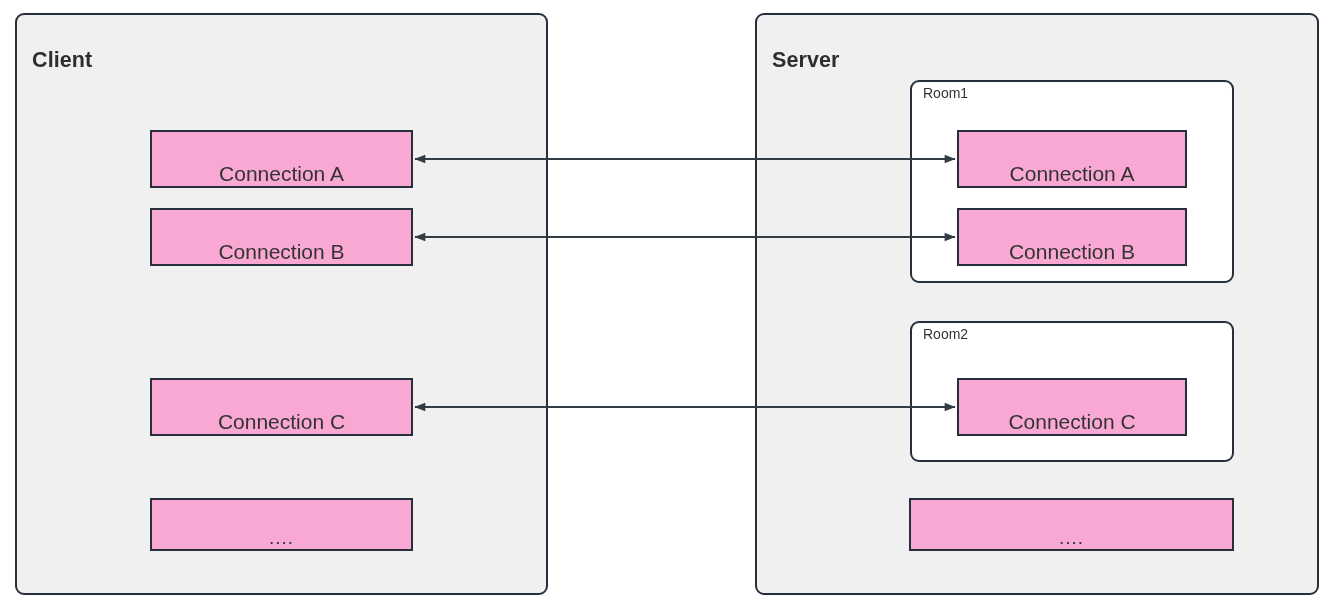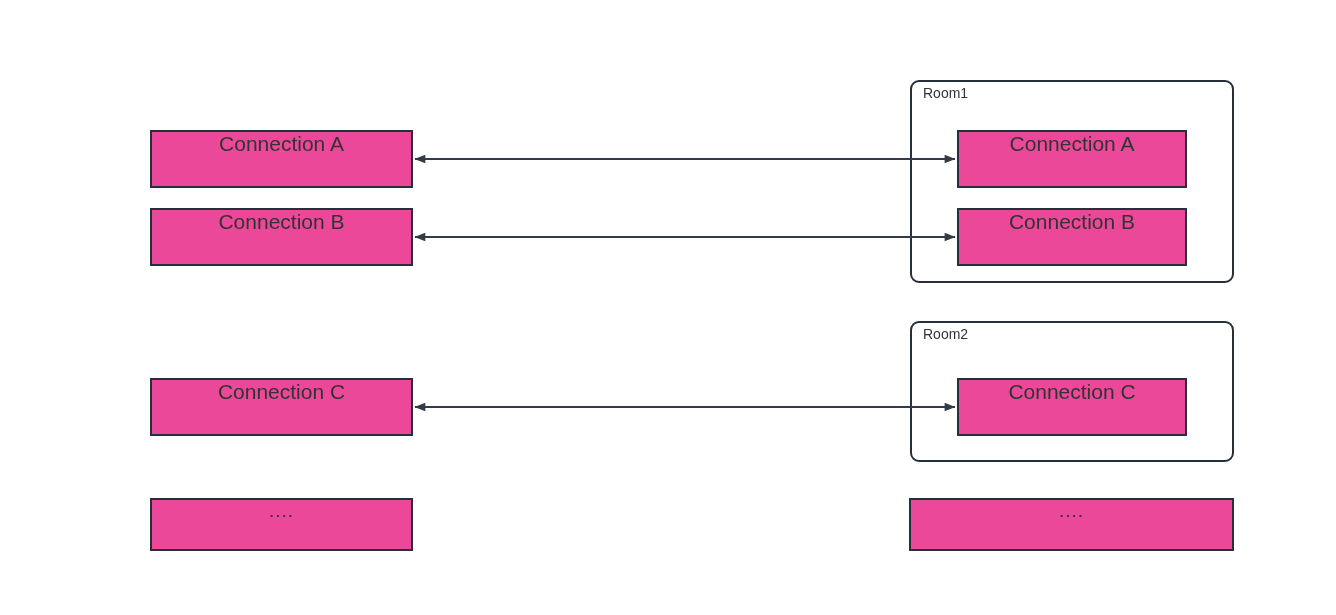--- a/index.html
+++ b/index.html
@@ -59,25 +59,25 @@
     left: 11px;
     top: 3px;
     font-size: 14px;
     color: #333333;
     white-space: nowrap;
   }
 
   
   .node-box {
     position: absolute;
-    background: #ec4899;
+    background: #f9a8d4;
     border: 2.2px solid #272f3c;
     box-sizing: border-box;
     display: flex;
-    align-items: flex-start;
+    align-items: flex-end;
     justify-content: center;
   }
   .node-label {
     font-size: 21px;
     color: #333333;
     white-space: nowrap;
   }
   .node-label.ellipsis {
     font-size: 19px;
     letter-spacing: 1px;
@@ -102,34 +102,40 @@
     width: 1336px;
     height: 615px;
     pointer-events: none;
   }
 </style>
 </head>
 <body>
 
 <div id="canvas">
 
+  <div class="container-box" id="client-container">
+    <div class="container-title" id="client-title">Client</div>
+  </div>
 
   <div class="node-box" id="client-conn-a">
     <span class="node-label">Connection A</span>
   </div>
   <div class="node-box" id="client-conn-b">
     <span class="node-label">Connection B</span>
   </div>
   <div class="node-box" id="client-conn-c">
     <span class="node-label">Connection C</span>
   </div>
   <div class="node-box" id="client-conn-more">
     <span class="node-label ellipsis">....</span>
   </div>
 
+  <div class="container-box" id="server-container">
+    <div class="container-title" id="server-title">Server</div>
+  </div>
 
   <div class="room-box" id="room1-box">
     <div class="room-title">Room1</div>
   </div>
 
   <div class="node-box" id="server-conn-a">
     <span class="node-label">Connection A</span>
   </div>
   <div class="node-box" id="server-conn-b">
     <span class="node-label">Connection B</span>

